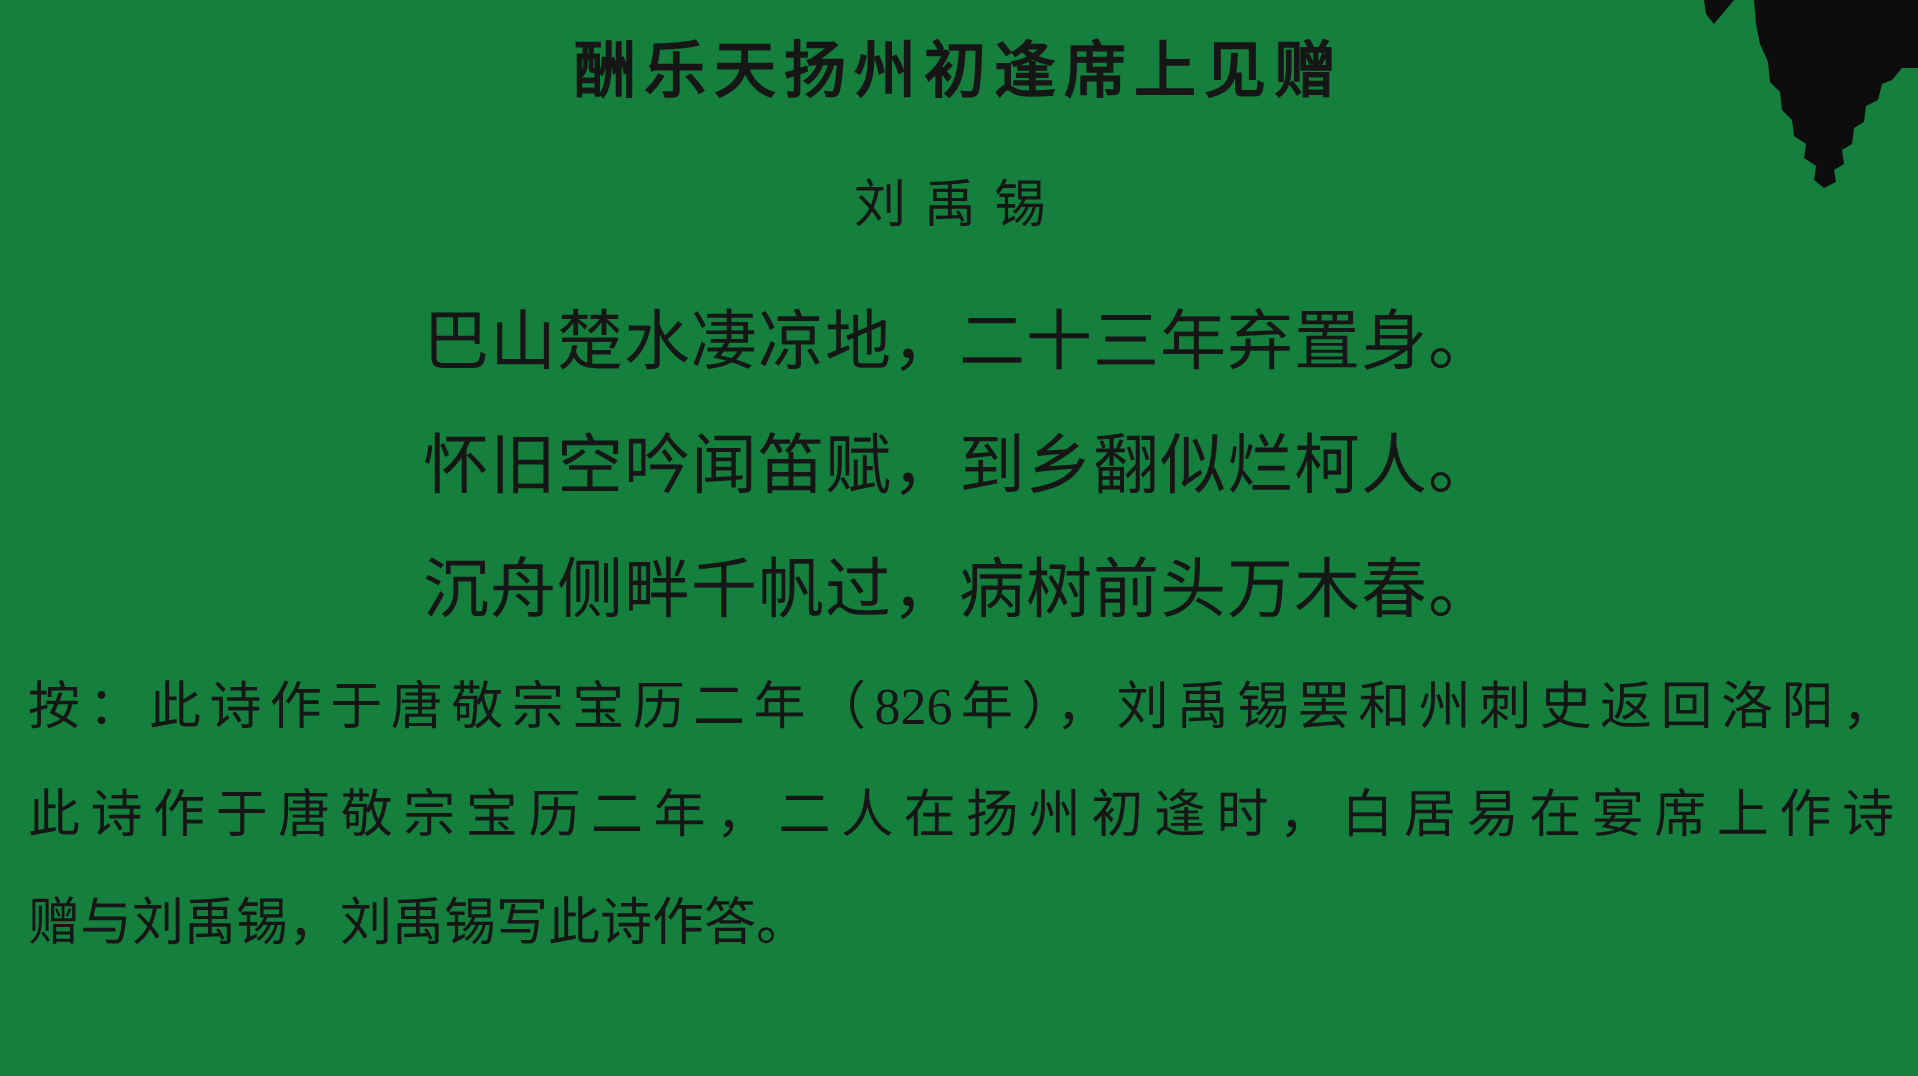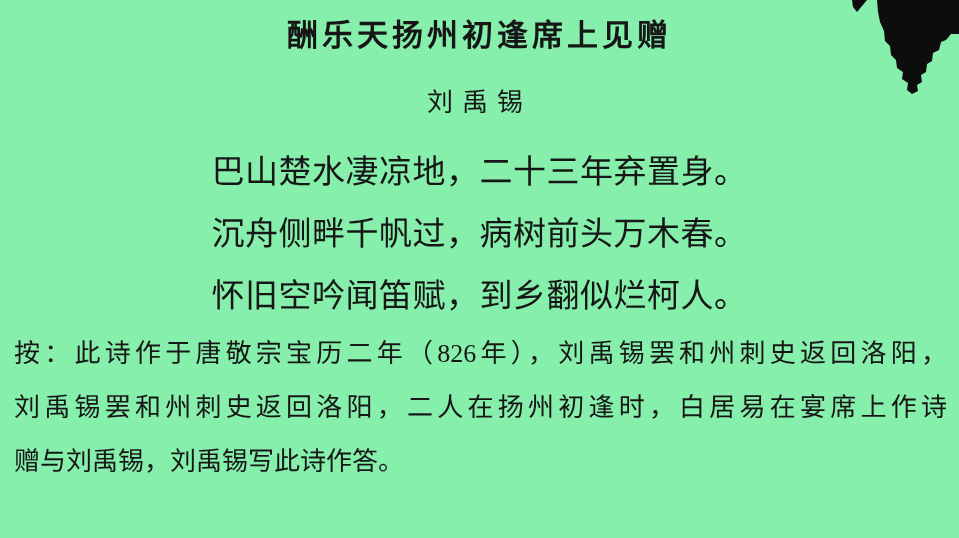--- a/index.html
+++ b/index.html
@@ -4,21 +4,21 @@
 <style>
   html, body {
     margin: 0;
     padding: 0;
     background: #ffffff;
   }
   .page {
     position: relative;
     width: 959px;
     height: 538px;
-    background: #86efac;
+    background: #15803d;
     color: #161616;
     font-family: "Liberation Serif", serif;
     overflow: hidden;
   }
   .ink-blot {
     position: absolute;
     top: 0;
     right: 0;
     width: 125px;
     height: 100px;
@@ -78,23 +78,23 @@
       L73,90 L74,83 L68,79 L69,72 L63,68 L62,60 L57,55 L56,46 L51,41
       L50,31 L46,22 L44,12 Z"></path>
   </svg>
 
   <h1 class="title">酬乐天扬州初逢席上见赠</h1>
 
   <div class="author">刘禹锡</div>
 
   <div class="poem">
     <div class="poem-line">巴山楚水凄凉地，二十三年弃置身。</div>
+    <div class="poem-line">怀旧空吟闻笛赋，到乡翻似烂柯人。</div>
     <div class="poem-line">沉舟侧畔千帆过，病树前头万木春。</div>
-    <div class="poem-line">怀旧空吟闻笛赋，到乡翻似烂柯人。</div>
   </div>
 
   <div class="note">
     <div class="note-line justified">按：此诗作于唐敬宗宝历二年（826年），刘禹锡罢和州刺史返回洛阳，</div>
-    <div class="note-line justified">刘禹锡罢和州刺史返回洛阳，二人在扬州初逢时，白居易在宴席上作诗</div>
+    <div class="note-line justified">此诗作于唐敬宗宝历二年，二人在扬州初逢时，白居易在宴席上作诗</div>
     <div class="note-line">赠与刘禹锡，刘禹锡写此诗作答。</div>
   </div>
 
 </div>
 
 </body></html>

